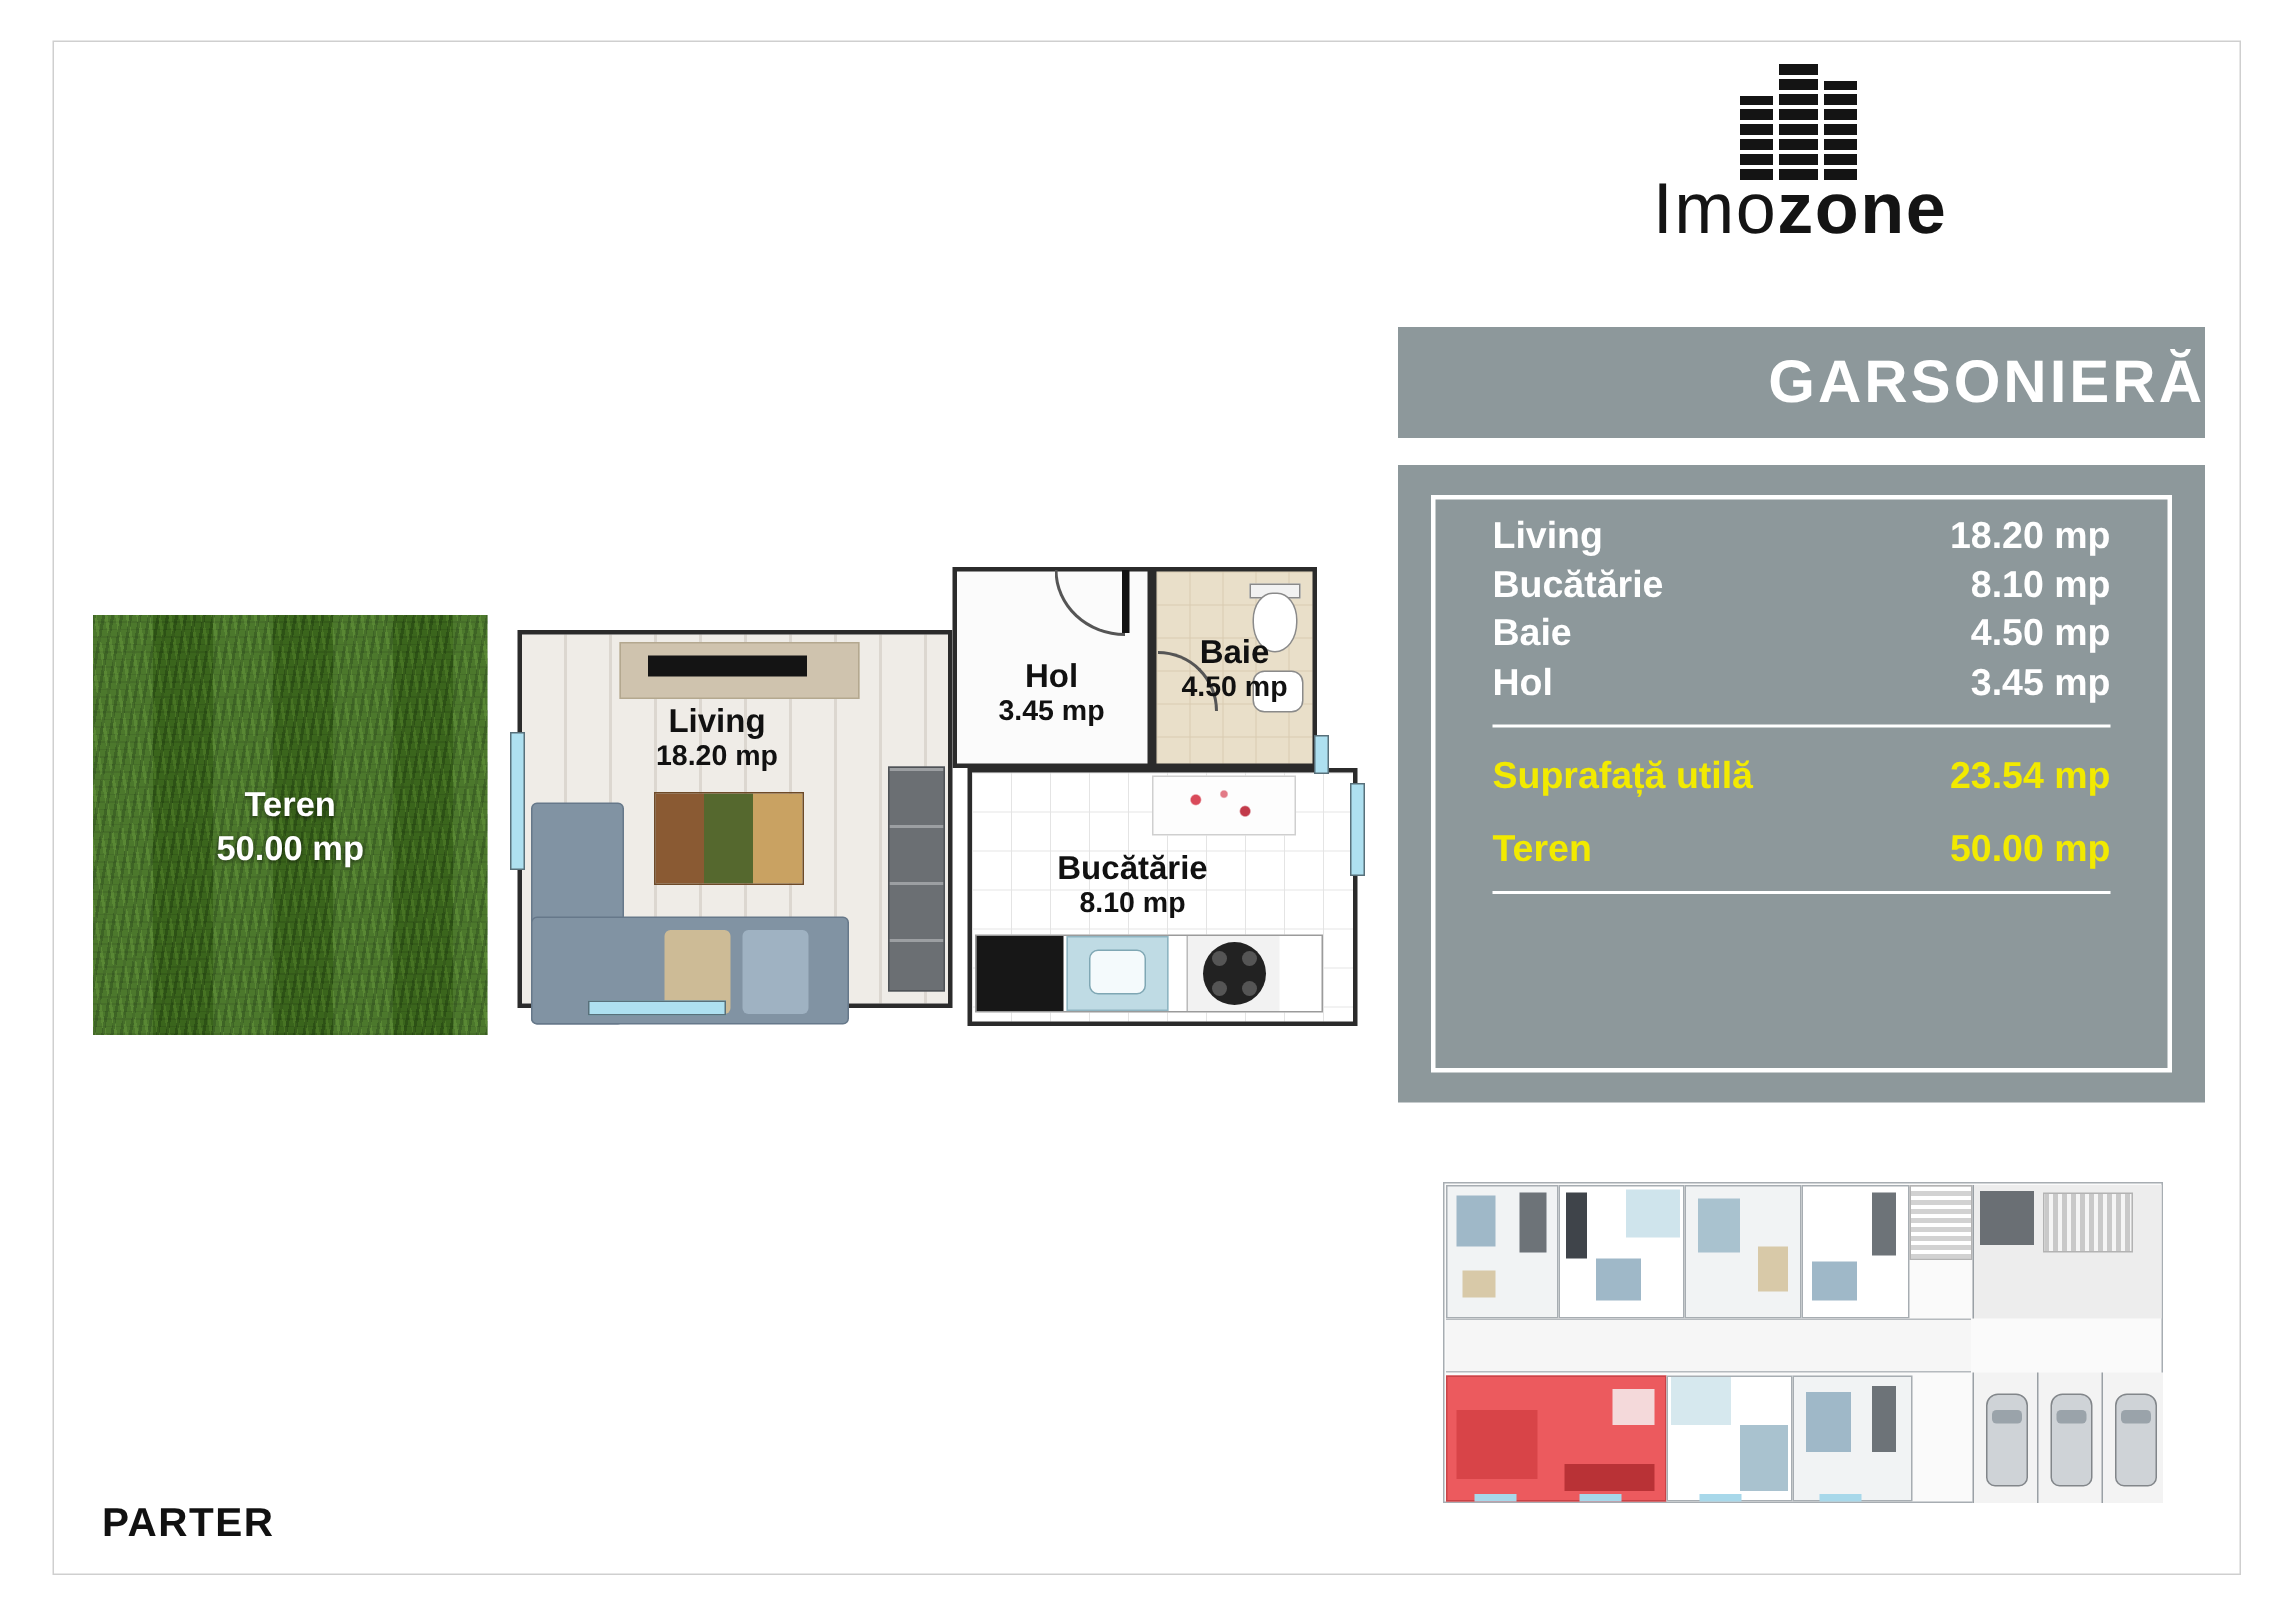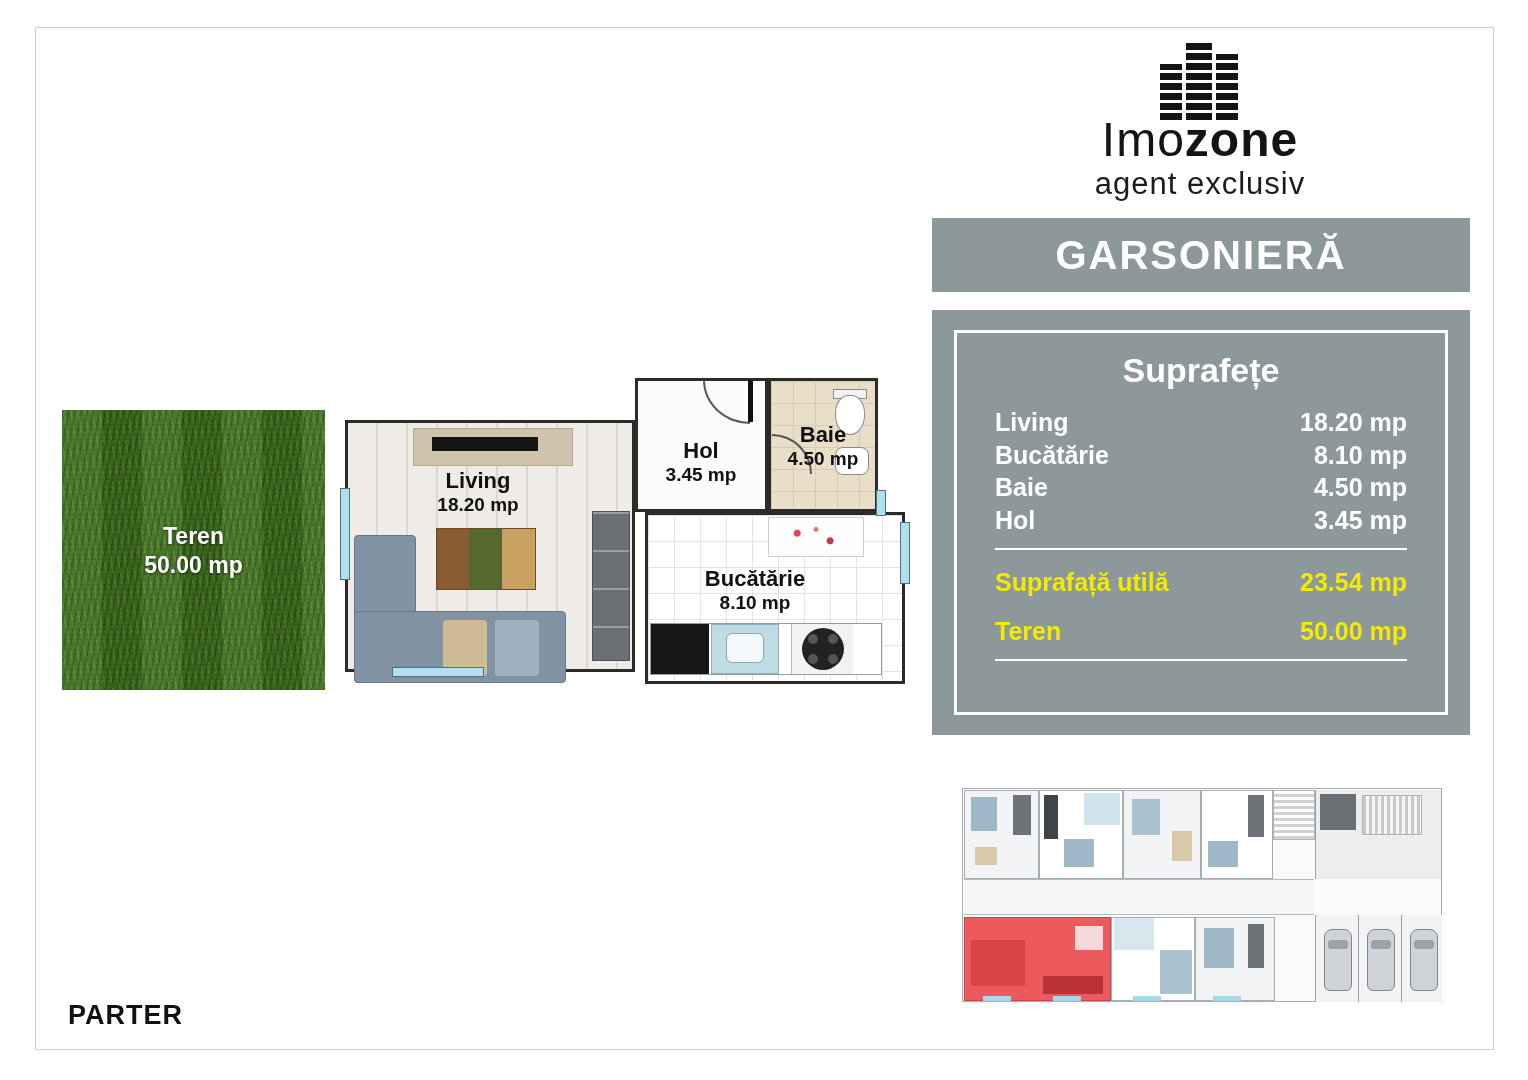--- a/index.html
+++ b/index.html
@@ -20,21 +20,21 @@
   .brand { position:absolute; left:1020px; top:112px; width:360px; text-align:center;
     font-size:48px; color:#141414; letter-spacing:1px; }
   .brand .light { font-weight:400; }
   .brand .bold  { font-weight:800; }
   .tagline { position:absolute; left:1020px; top:166px; width:360px; text-align:center;
     font-size:31px; color:#1c1c1c; font-weight:400; letter-spacing:1px; }
 
   
   .banner { position:absolute; left:932px; top:218px; width:538px; height:74px;
     background:#8d989b; color:#fff; font-size:40px; font-weight:bold;
-    letter-spacing:2px; text-align:center; line-height:74px; }
+    letter-spacing:2px; text-align:right; line-height:74px; }
 
   
   .panel { position:absolute; left:932px; top:310px; width:538px; height:425px; background:#8d989b; }
   .panel-inner { position:absolute; left:22px; top:20px; right:22px; bottom:20px;
     border:3px solid #ffffff; padding:8px 38px 0 38px; box-sizing:border-box; }
   .panel-title { text-align:center; color:#fff; font-size:34px; font-weight:bold; margin:10px 0 16px 0; }
   .srow { display:flex; justify-content:space-between; font-size:25px; font-weight:bold;
     color:#fff; line-height:32.5px; }
   .srow.yellow { color:#f2ea00;margin-top:16px; }
   .sdivider { border-top:2px solid #fff; margin:12px 0 12px 0; }
@@ -155,27 +155,25 @@
   <div class="page-frame"></div>
 
   <div class="logo-icon">
     <div class="logo-col col-a"></div>
     <div class="logo-col col-b"></div>
     <div class="logo-col col-c"></div>
   </div>
   <div class="brand">
     <span class="light">Imo</span><span class="bold">zone</span>
   </div>
-  <div class="tagline">agent exclusiv</div>
 
   <div class="banner">GARSONIERĂ</div>
 
   <div class="panel">
     <div class="panel-inner">
-      <div class="panel-title">Suprafețe</div>
       <div class="srow">
         <span>Living</span>
         <span>18.20 mp</span>
       </div>
       <div class="srow">
         <span>Bucătărie</span>
         <span>8.10 mp</span>
       </div>
       <div class="srow">
         <span>Baie</span>

